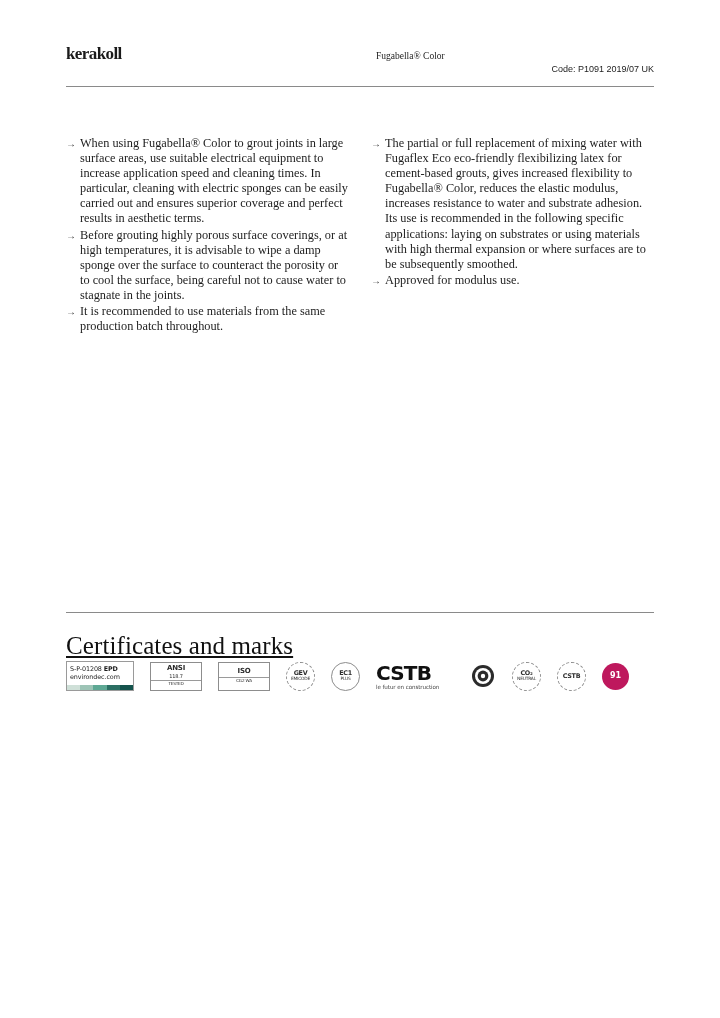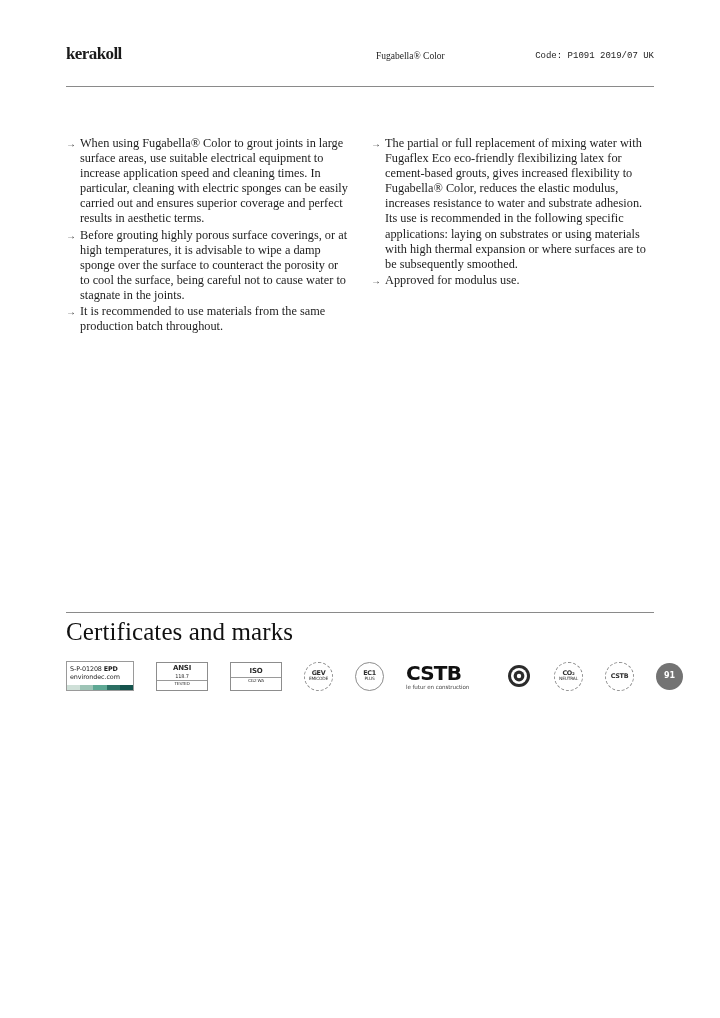--- a/index.html
+++ b/index.html
@@ -45,22 +45,22 @@
     left: 310px;
     top: 7px;
     font-family: "Liberation Serif", serif;
     font-size: 9.5px;
     color: #1c1c1c;
     white-space: nowrap;
   }
   .header-right {
     position: absolute;
     right: 0;
-    top: 7px;
-    font-family: Liberation Mono, monospace;
+    top: 20px;
+    font-family: Liberation Sans, sans-serif;
     font-size: 9px;
     color: #1c1c1c;
     white-space: nowrap;
     text-align: center;
   }
   .rule {
     position: absolute;
     left: 66px;
     width: 588px;
     height: 1px;
@@ -74,21 +74,21 @@
     position: absolute;
     left: 66px;
     font-family: "Liberation Serif", serif;
     font-size: 25px;
     font-weight: normal;
     letter-spacing: 0.1px;
     color: #111111;
     margin: 0;
   }
   .section-title.notes { top: 99px; }
-  .section-title.certs { top: 618px; }
+  .section-title.certs { top: 632px; text-decoration: underline; }
 
   
   .notes-cols {
     position: absolute;
     left: 66px;
     top: 136px;
     width: 588px;
     display: flex;
     gap: 22px;
   }
@@ -120,21 +120,21 @@
 
   
   .cert-row {
     position: absolute;
     left: 66px;
     top: 658px;
     width: 588px;
     height: 36px;
     display: flex;
     align-items: center;
-    gap: 22px;
+    gap: 16px;
   }
 
   .cert {
     position: relative;
     flex: 0 0 auto;
   }
 
   
   .epd {
     width: 68px;
@@ -246,21 +246,21 @@
     display: flex;
     align-items: center;
     justify-content: center;
   }
 
   
   .badge-green {
     width: 27px;
     height: 27px;
     border-radius: 50%;
-    background: #737373;
+    background: #be185d;
     display: flex;
     flex-direction: column;
     align-items: center;
     justify-content: center;
     color: #ffffff;
     font-family: "DejaVu Sans", sans-serif;
     line-height: 1;
   }
   .badge-green .g1 { font-size: 8px; font-weight: bold; }
 </style>

